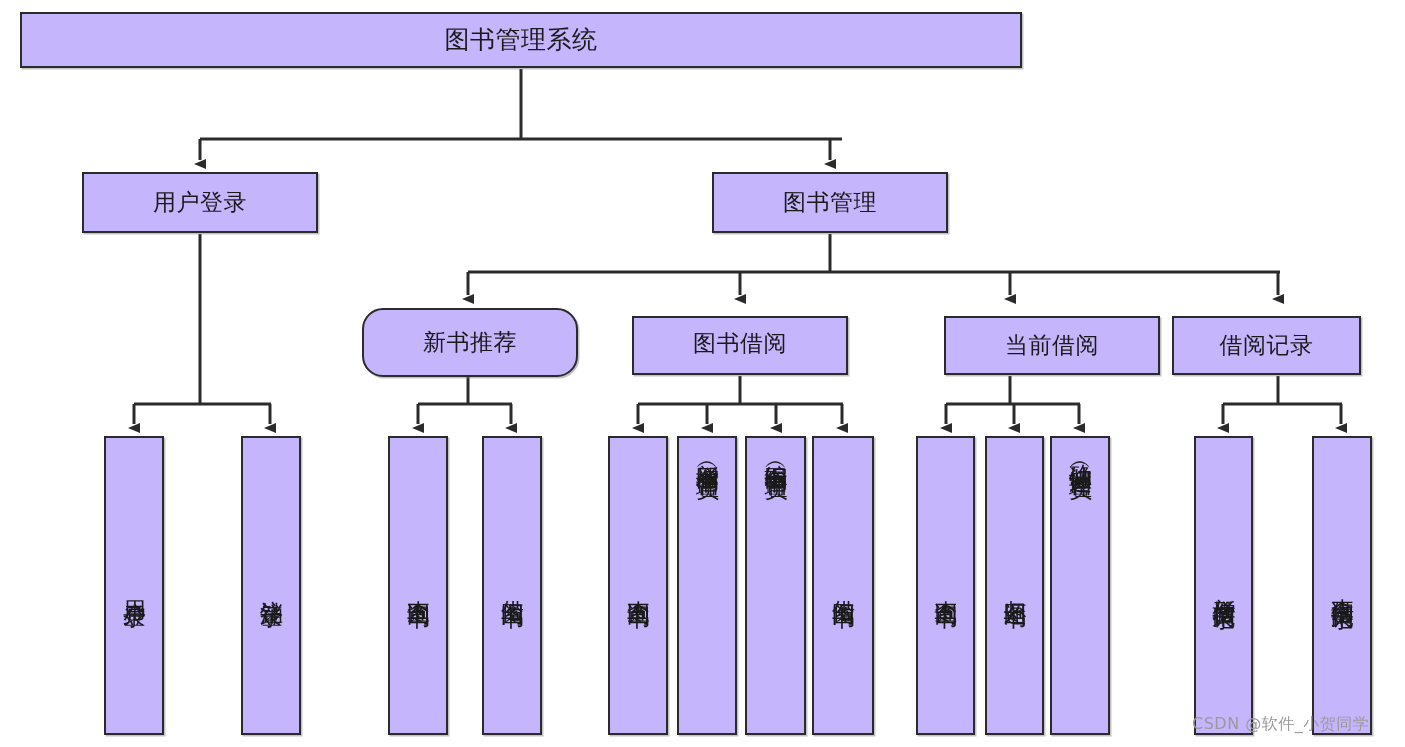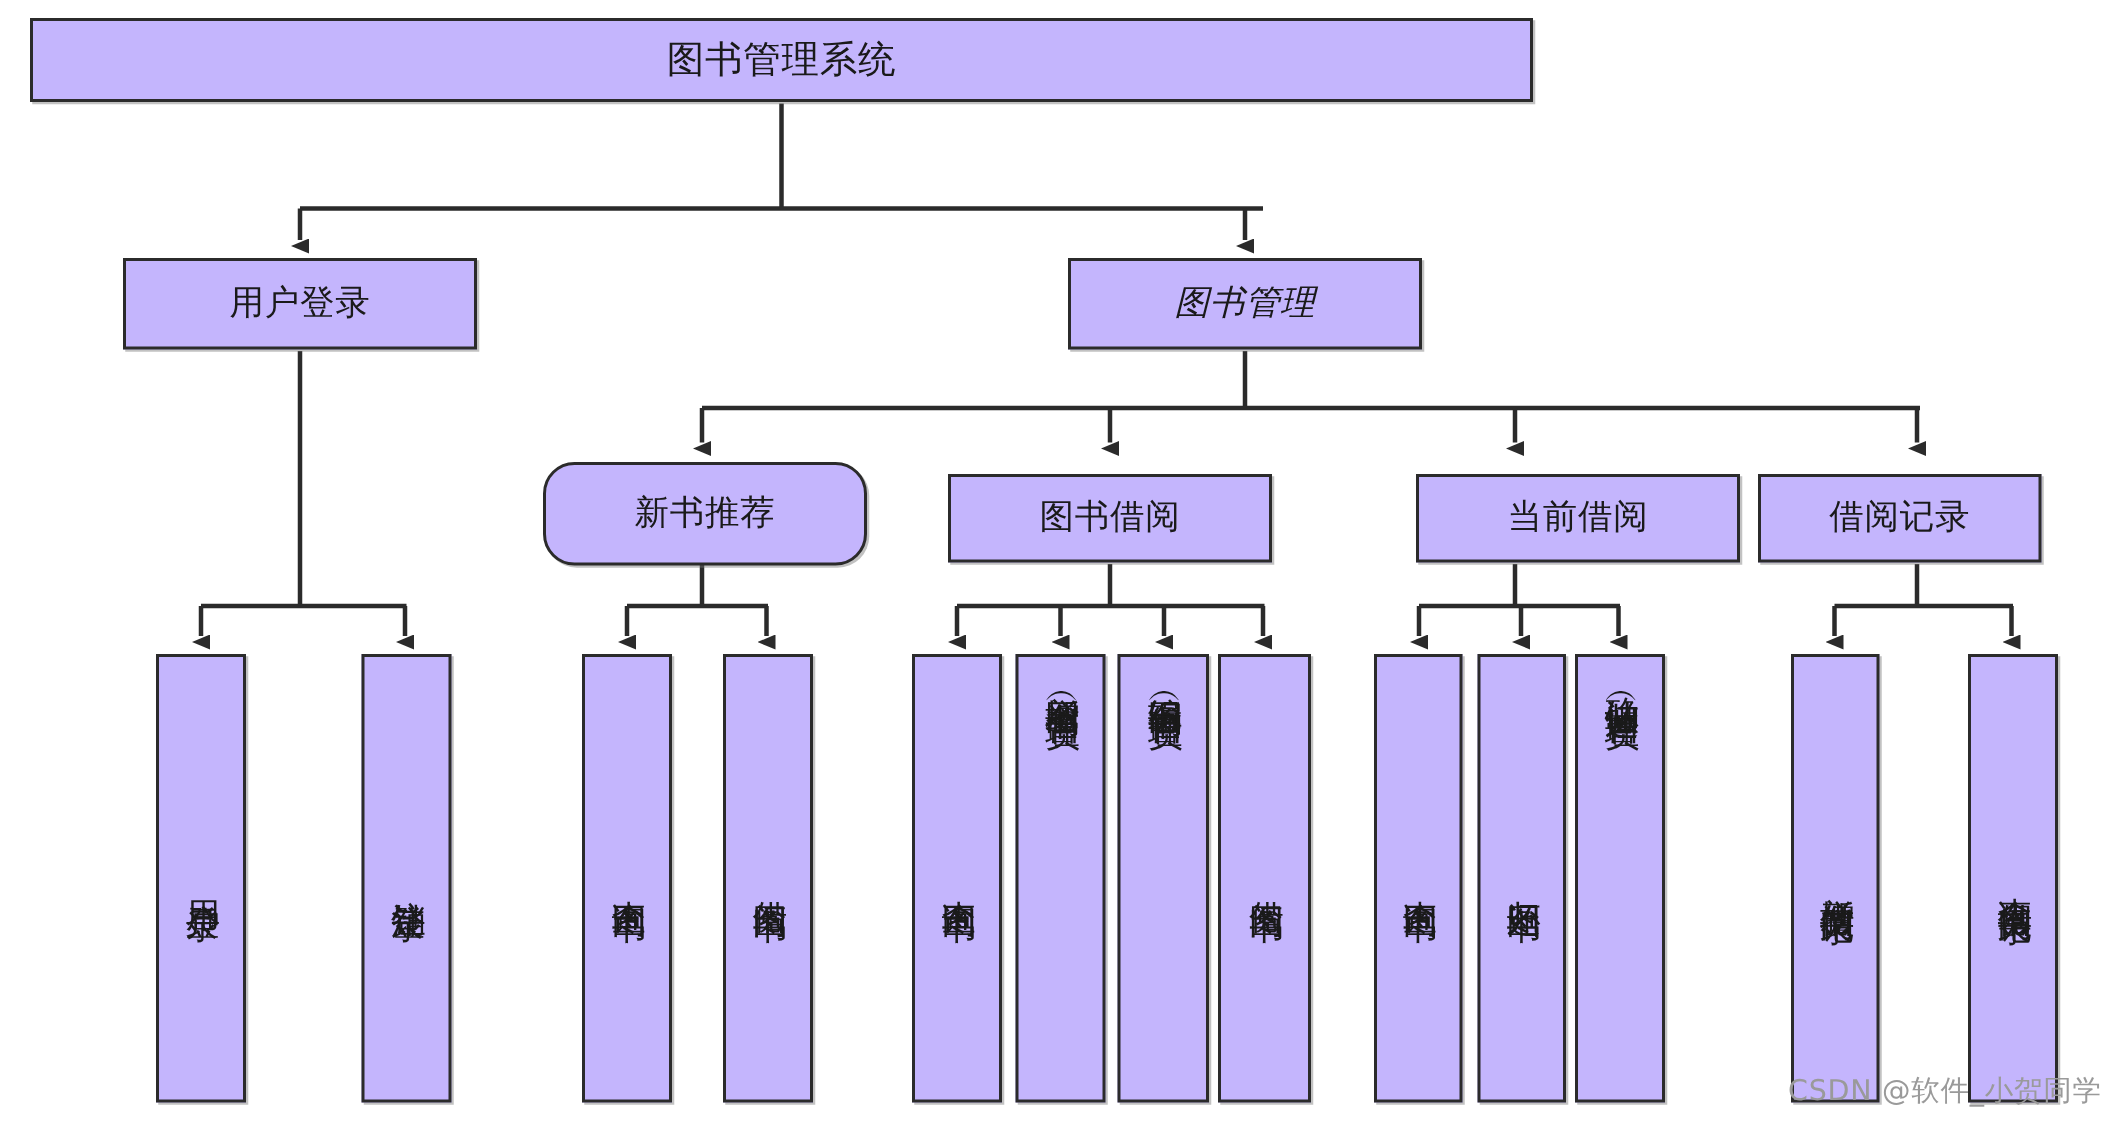--- a/index.html
+++ b/index.html
@@ -60,21 +60,21 @@
     line-height: 1.12;
     letter-spacing: 2px;
     margin: 0 auto;
   }
   .node.vert.mid {
     align-items: center;
     padding-top: 0;
   }
   .watermark {
     position: absolute;
-    font-size: 19px;
+    font-size: 16px;
     color: #9a9a9a;
     white-space: nowrap;
     letter-spacing: 0.5px;
     text-align: right;
   }
 </style>
 </head>
 <body>
 
 <div id="canvas">
@@ -130,29 +130,29 @@
   </svg>
 
   <div class="node root horiz" style="left:20px; top:12px; width:1002px; height:56px;">
     <span class="label">图书管理系统</span>
   </div>
 
   <div class="node horiz" style="left:82px; top:172px; width:236px; height:61px;">
     <span class="label">用户登录</span>
   </div>
 
-  <div class="node horiz" style="left:712px; top:172px; width:236px; height:61px;font-style:italic;">
+  <div class="node horiz" style="left:712px; top:172px; width:236px; height:61px;">
     <span class="label">图书管理</span>
   </div>
 
   <div class="node horiz" style="left:362px; top:308px; width:216px; height:69px;border-radius:21px;">
     <span class="label">新书推荐</span>
   </div>
 
-  <div class="node horiz" style="left:632px; top:316px; width:216px; height:59px;">
+  <div class="node horiz" style="left:632px; top:316px; width:216px; height:59px;font-family:Liberation Mono, monospace;">
     <span class="label">图书借阅</span>
   </div>
 
   <div class="node horiz" style="left:902px; top:316px; width:216px; height:59px;margin-left:42px;">
     <span class="label">当前借阅</span>
   </div>
 
   <div class="node horiz" style="left:1172px; top:316px; width:189px; height:59px;">
     <span class="label">借阅记录</span>
   </div>

